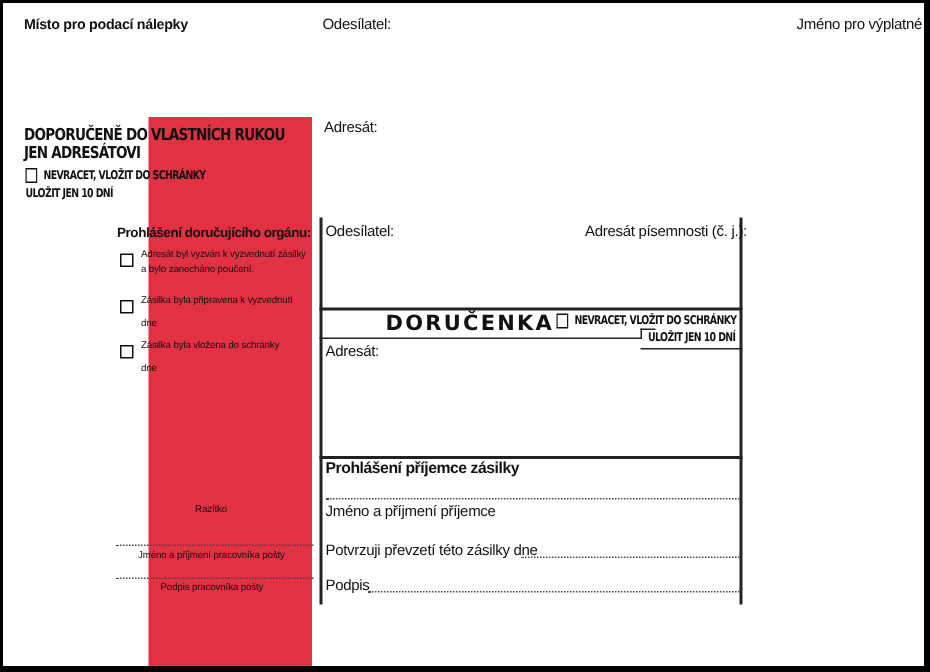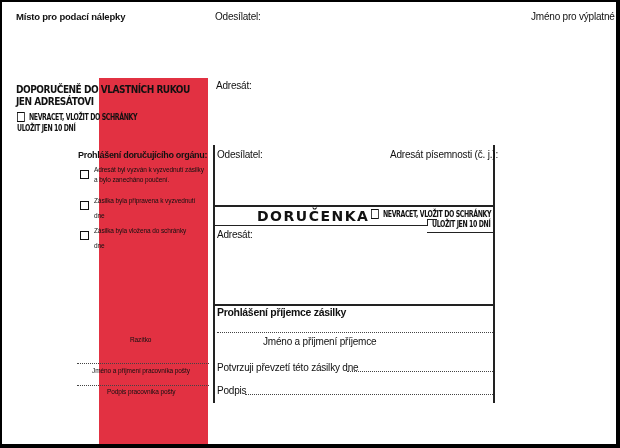--- a/index.html
+++ b/index.html
@@ -98,21 +98,21 @@
   <div style="position:absolute;left:425px;top:217px;width:1px;height:7px;background:#222;"></div>
   <div class="hline" style="left:425px;top:217px;width:10px;height:1px;"></div>
   <div class="hline" style="left:425px;top:230px;width:68px;height:1px;"></div>
 
   <div class="abs lbl" style="left:215px;top:227px;font-weight:normal;">Adresát:</div>
 
   <div class="hline" style="left:211px;top:302px;width:282px;"></div>
   <div class="abs" style="left:215px;top:304px;font-size:10.5px;font-weight:bold;letter-spacing:-0.3px;">Prohlášení příjemce zásilky</div>
 
   <div class="dotline" style="left:215px;top:330px;width:276px;"></div>
-  <div class="abs lbl" style="left:215px;top:334px;font-weight:normal;margin-left:46px;">Jméno a příjmení příjemce</div>
+  <div class="abs lbl" style="left:215px;top:334px;font-weight:normal;">Jméno a příjmení příjemce</div>
 
   <div class="abs lbl" style="left:215px;top:360px;font-weight:normal;">Potvrzuji převzetí této zásilky dne</div>
   <div class="dotline" style="left:345px;top:369px;width:146px;"></div>
 
   <div class="abs lbl" style="left:215px;top:383px;font-weight:normal;">Podpis</div>
   <div class="dotline" style="left:243px;top:392px;width:248px;"></div>
 
 </div>
 
 </body></html>

